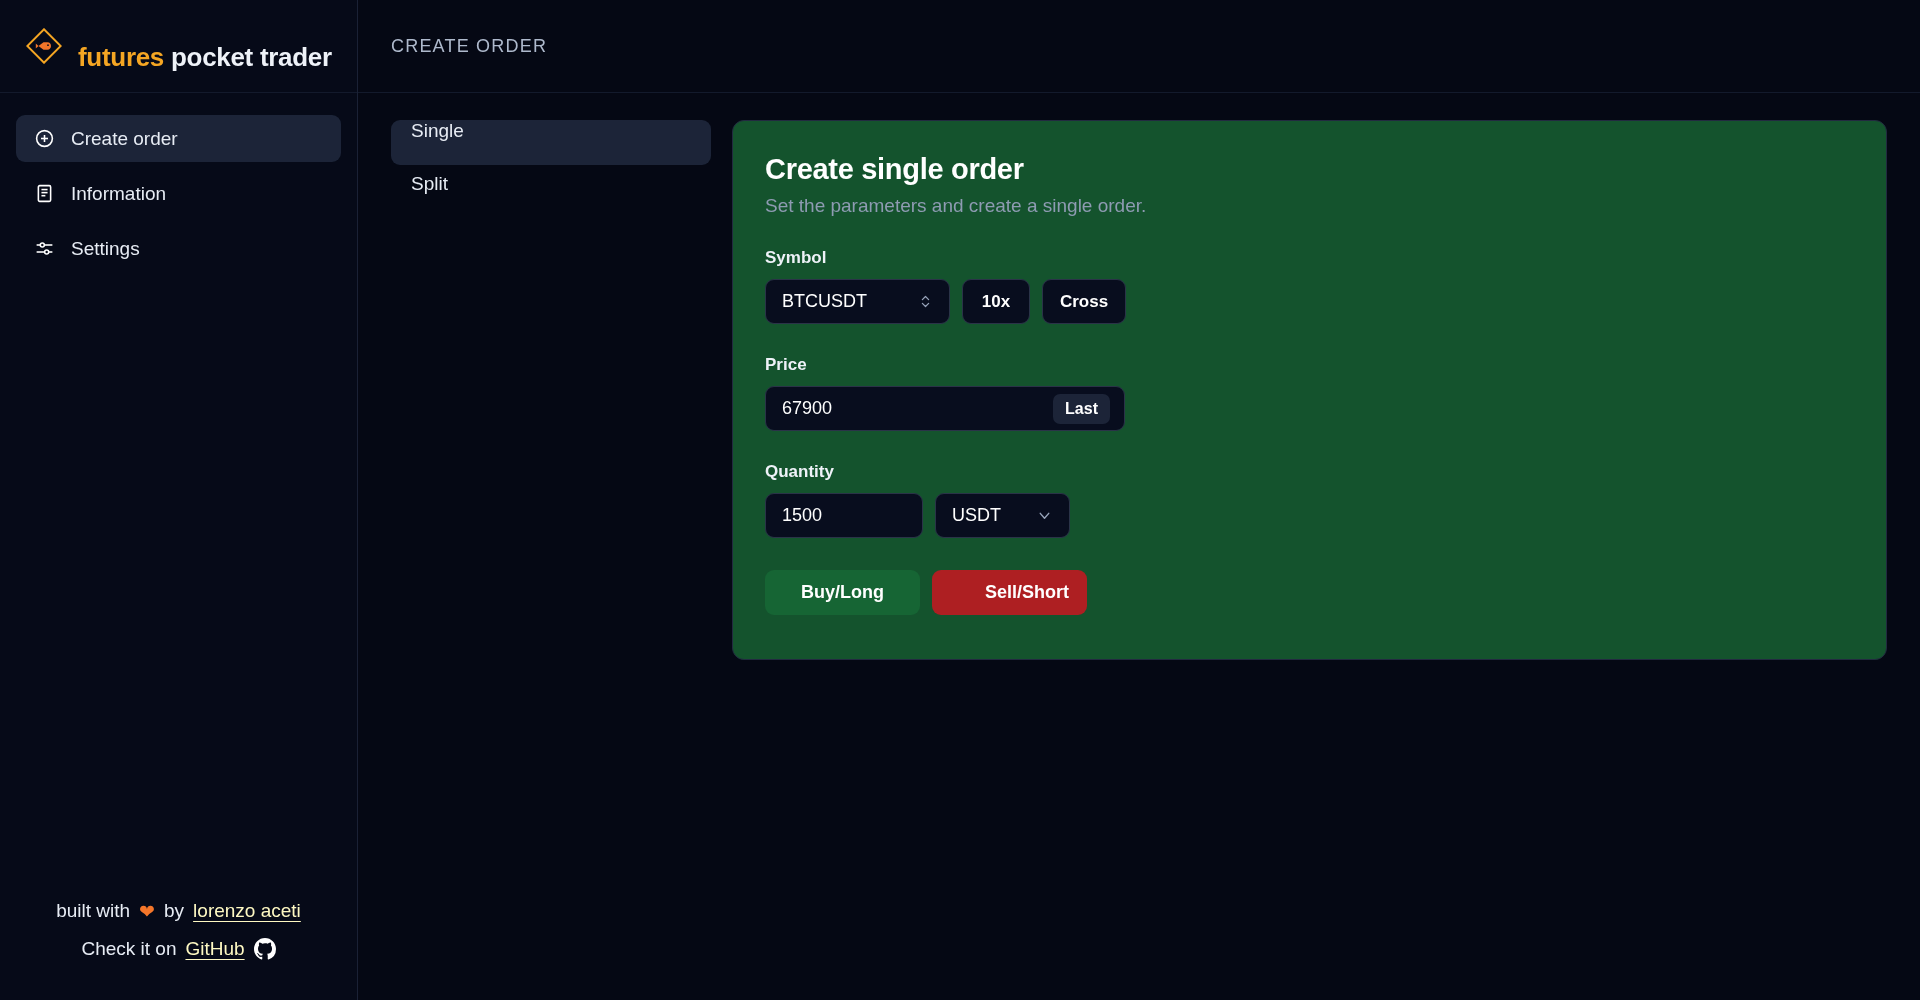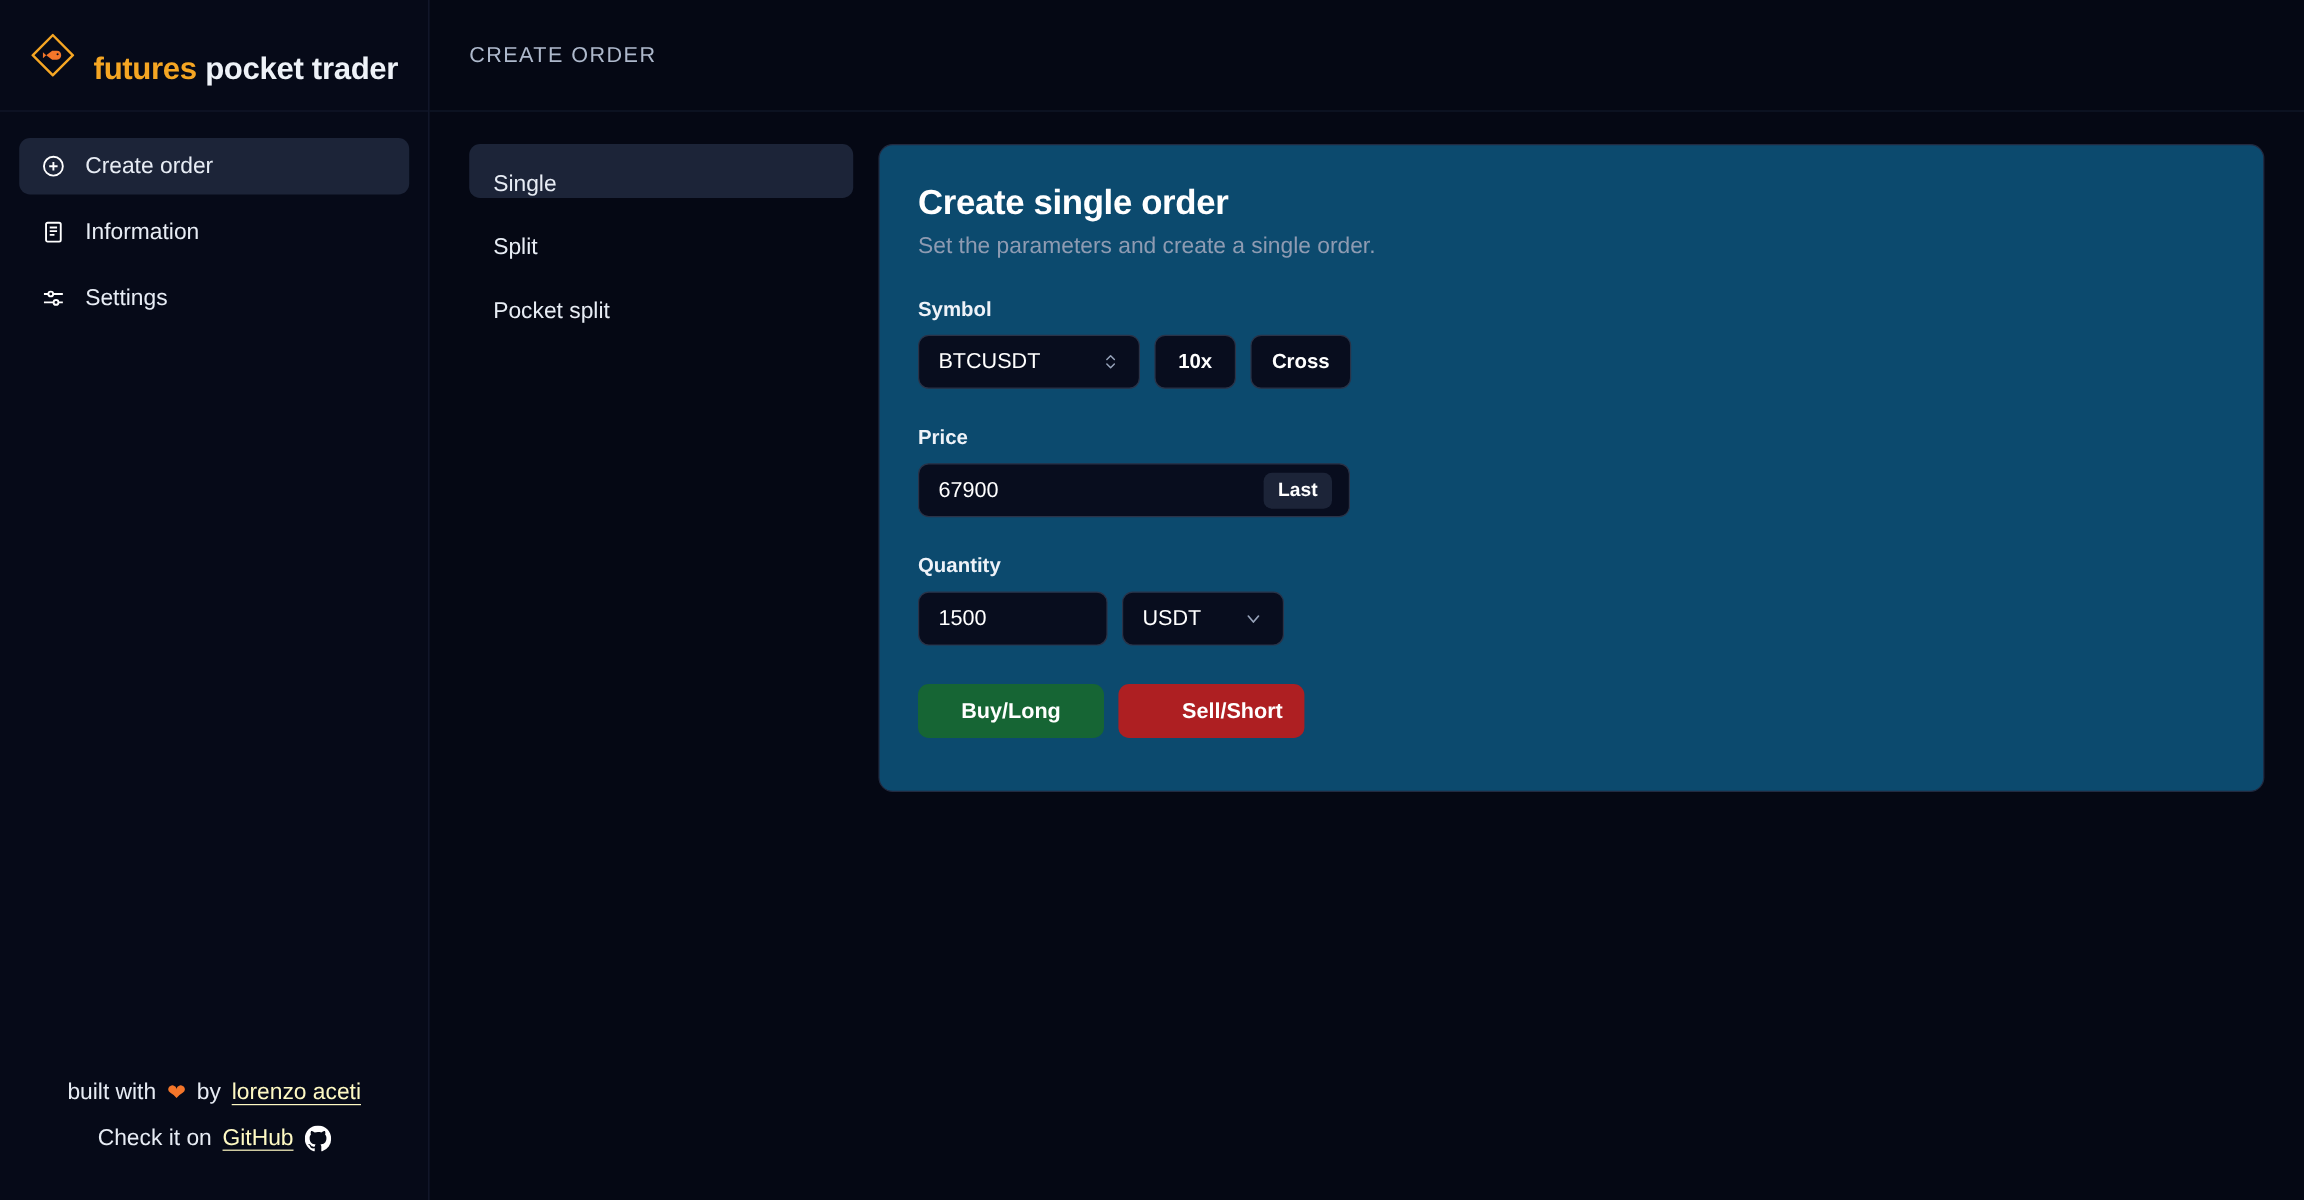--- a/index.html
+++ b/index.html
@@ -137,33 +137,33 @@
   .tabs {
     width: 320px;
     flex: 0 0 320px;
     display: flex;
     flex-direction: column;
     gap: 8px;
   }
   .tab {
     height: 45px;
     display: flex;
-    align-items: flex-end;
+    align-items: flex-start;
     padding: 0 20px;
     border-radius: 9px;
     font-size: 19px;
     color: #e7ecf4;
     cursor: pointer;
     user-select: none;
   }
   .tab.active { background: #1c2438; }
 
   .card {
     flex: 1 1 auto;
-    background: #0c4a6e;
+    background: #14532d;
     border: 1px solid #222a40;
     border-radius: 12px;
     padding: 32px 32px 40px 32px;
     min-height: 540px;
     min-width: 0;
   }
   .card-title {
     font-size: 29px;
     font-weight: bold;
     color: #ffffff;
@@ -347,23 +347,20 @@
     </div>
 
     <div class="content">
 
       <div class="tabs">
         <div class="tab active">
           <span>Single</span>
         </div>
         <div class="tab">
           <span>Split</span>
-        </div>
-        <div class="tab">
-          <span>Pocket split</span>
         </div>
       </div>
 
       <div class="card">
 
         <div class="card-title">Create single order</div>
         <div class="card-sub">Set the parameters and create a single order.</div>
 
         <div class="field">
           <div class="field-label">Symbol</div>

